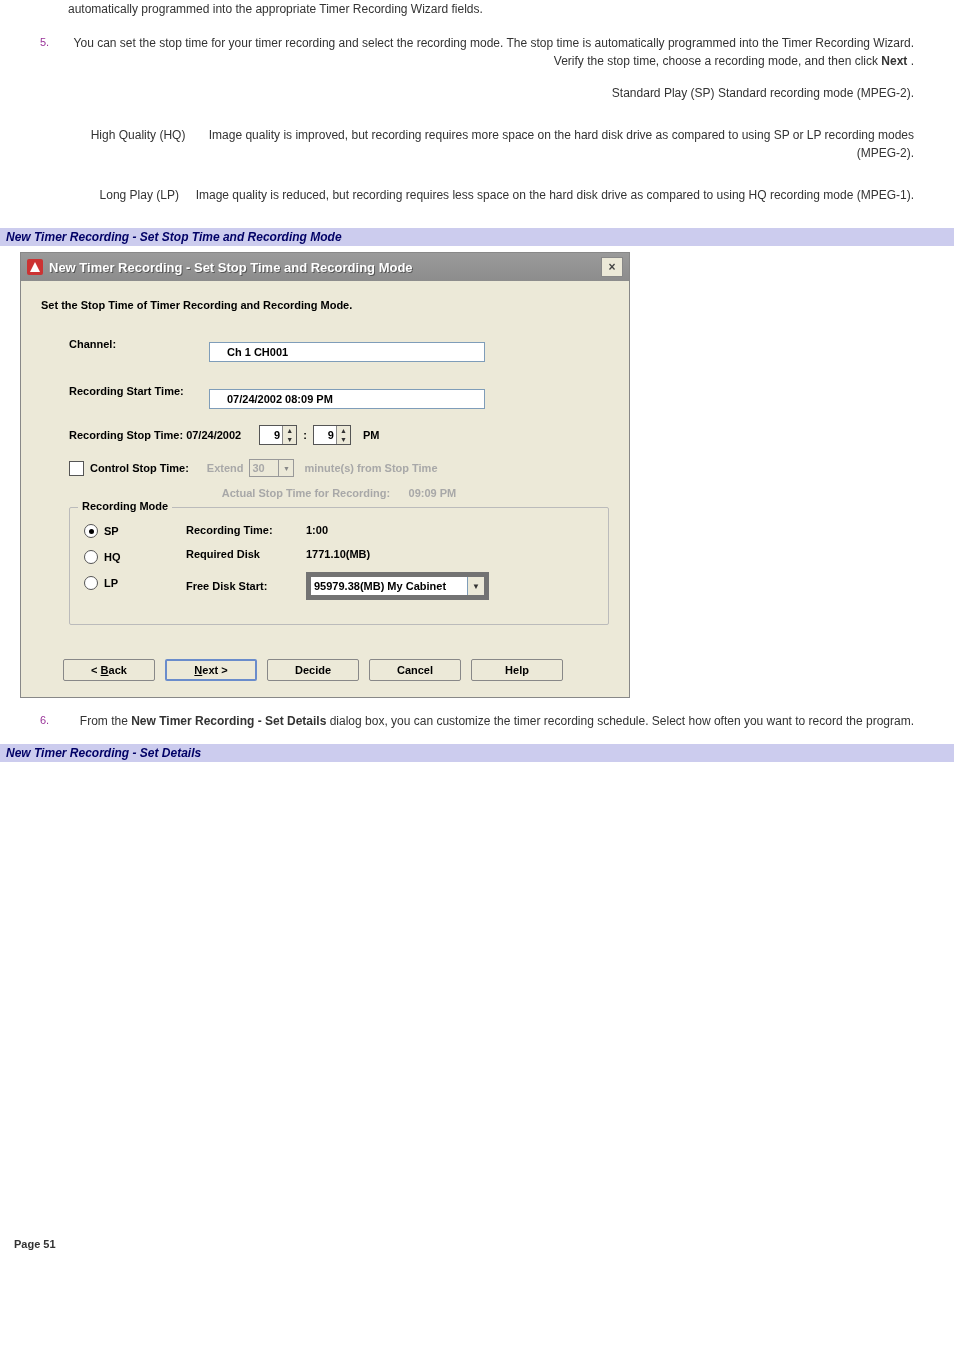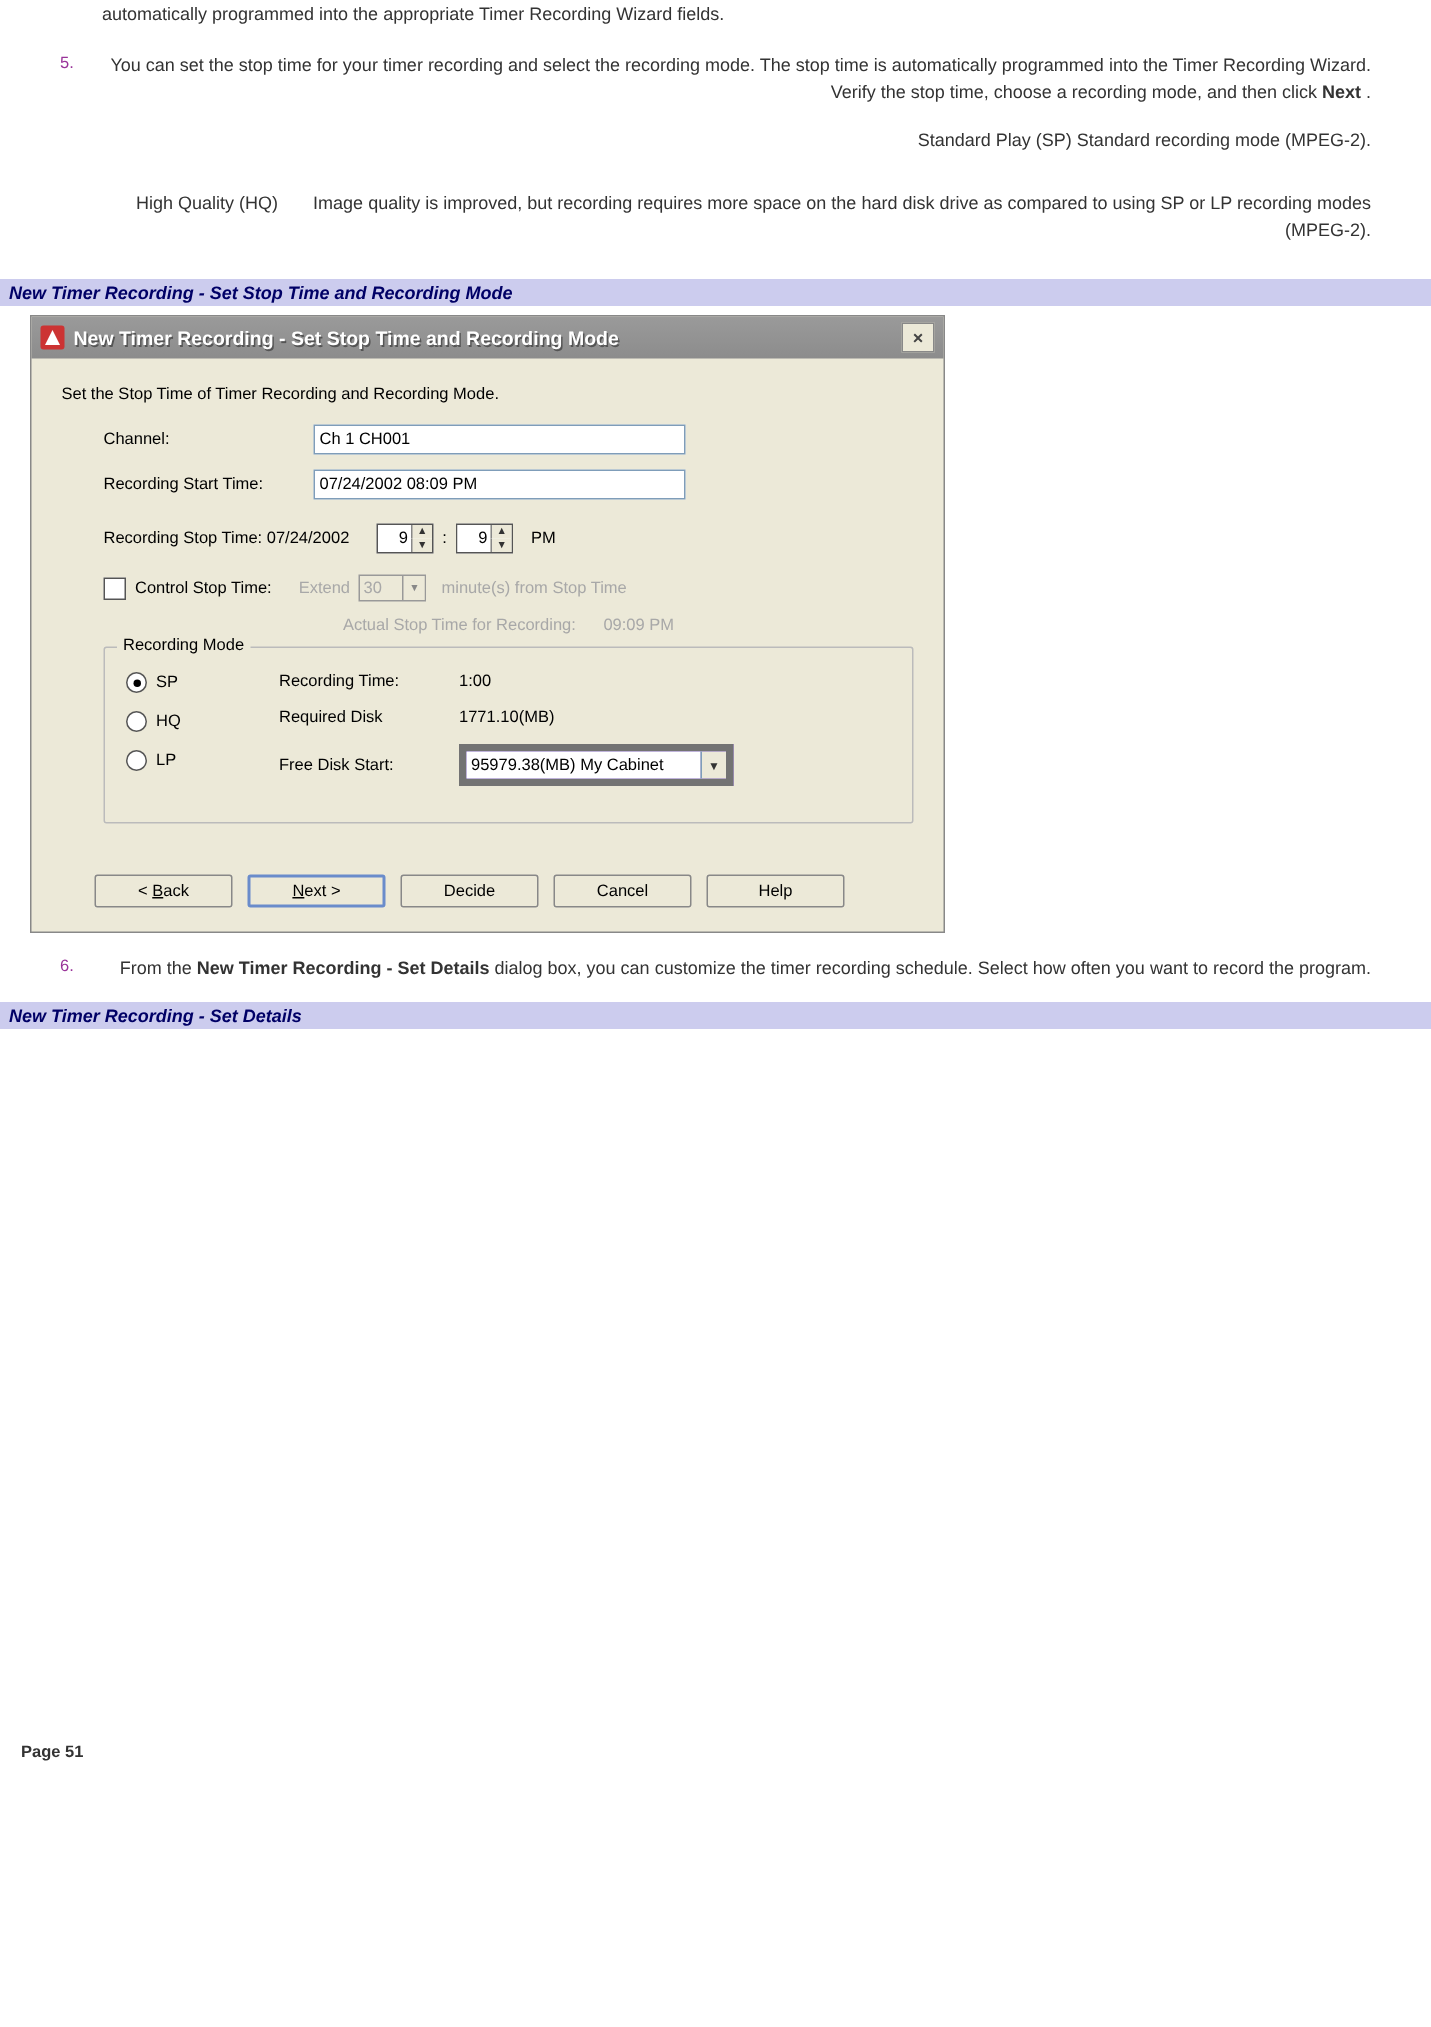--- a/index.html
+++ b/index.html
@@ -101,42 +101,44 @@
     color: #444;
     font-weight: bold;
     display: flex;
     align-items: center;
     justify-content: center;
     font-size: 12px;
     text-shadow: none;
   }
   .dlg-body {
     padding: 14px 20px 16px 20px;
+    font-weight: bold;
   }
   .dlg-caption {
     margin: 4px 0 14px 0;
     color: #000;
   }
   .field-block {
     margin-left: 28px;
   }
   .field-row {
     display: flex;
     align-items: center;
     margin-bottom: 10px;
   }
   .field-label {
     width: 140px;
   }
   .txtinput {
     border: 1px solid #7f9db9;
     background: #fff;
-    padding: 1px 3px;
+    padding: 1px 17px;
     font: inherit;
     height: 16px;
+    margin-top: 17px;
   }
   .channel-input { width: 240px; }
   .starttime-input { width: 240px; }
   .stop-row {
     margin-top: 16px;
     display: flex;
     align-items: center;
     margin-bottom: 14px;
   }
   .spinner {
@@ -310,20 +312,25 @@
 
       <div class="tbl">
         <div class="tbl-row">
           <span class="tbl-col1">Standard Play (SP)</span>
           <span>Standard recording mode (MPEG-2).</span>
         </div>
         <div class="tbl-row">
           <span>High Quality (HQ)</span>
           &nbsp;&nbsp;&nbsp;&nbsp;&nbsp;
           <span>Image quality is improved, but recording requires more space on the hard disk drive as compared to using SP or LP recording modes (MPEG-2).</span>
+        </div>
+        <div class="tbl-row">
+          <span>Long Play (LP)</span>
+          &nbsp;&nbsp;&nbsp;
+          <span>Image quality is reduced, but recording requires less space on the hard disk drive as compared to using HQ recording mode (MPEG-1).</span>
         </div>
       </div>
     </li>
   </ol>
 </div>
 
 <div class="section-bar">New Timer Recording - Set Stop Time and Recording Mode</div>
 
 <div class="dialog-wrap">
   <div class="win-dialog">

